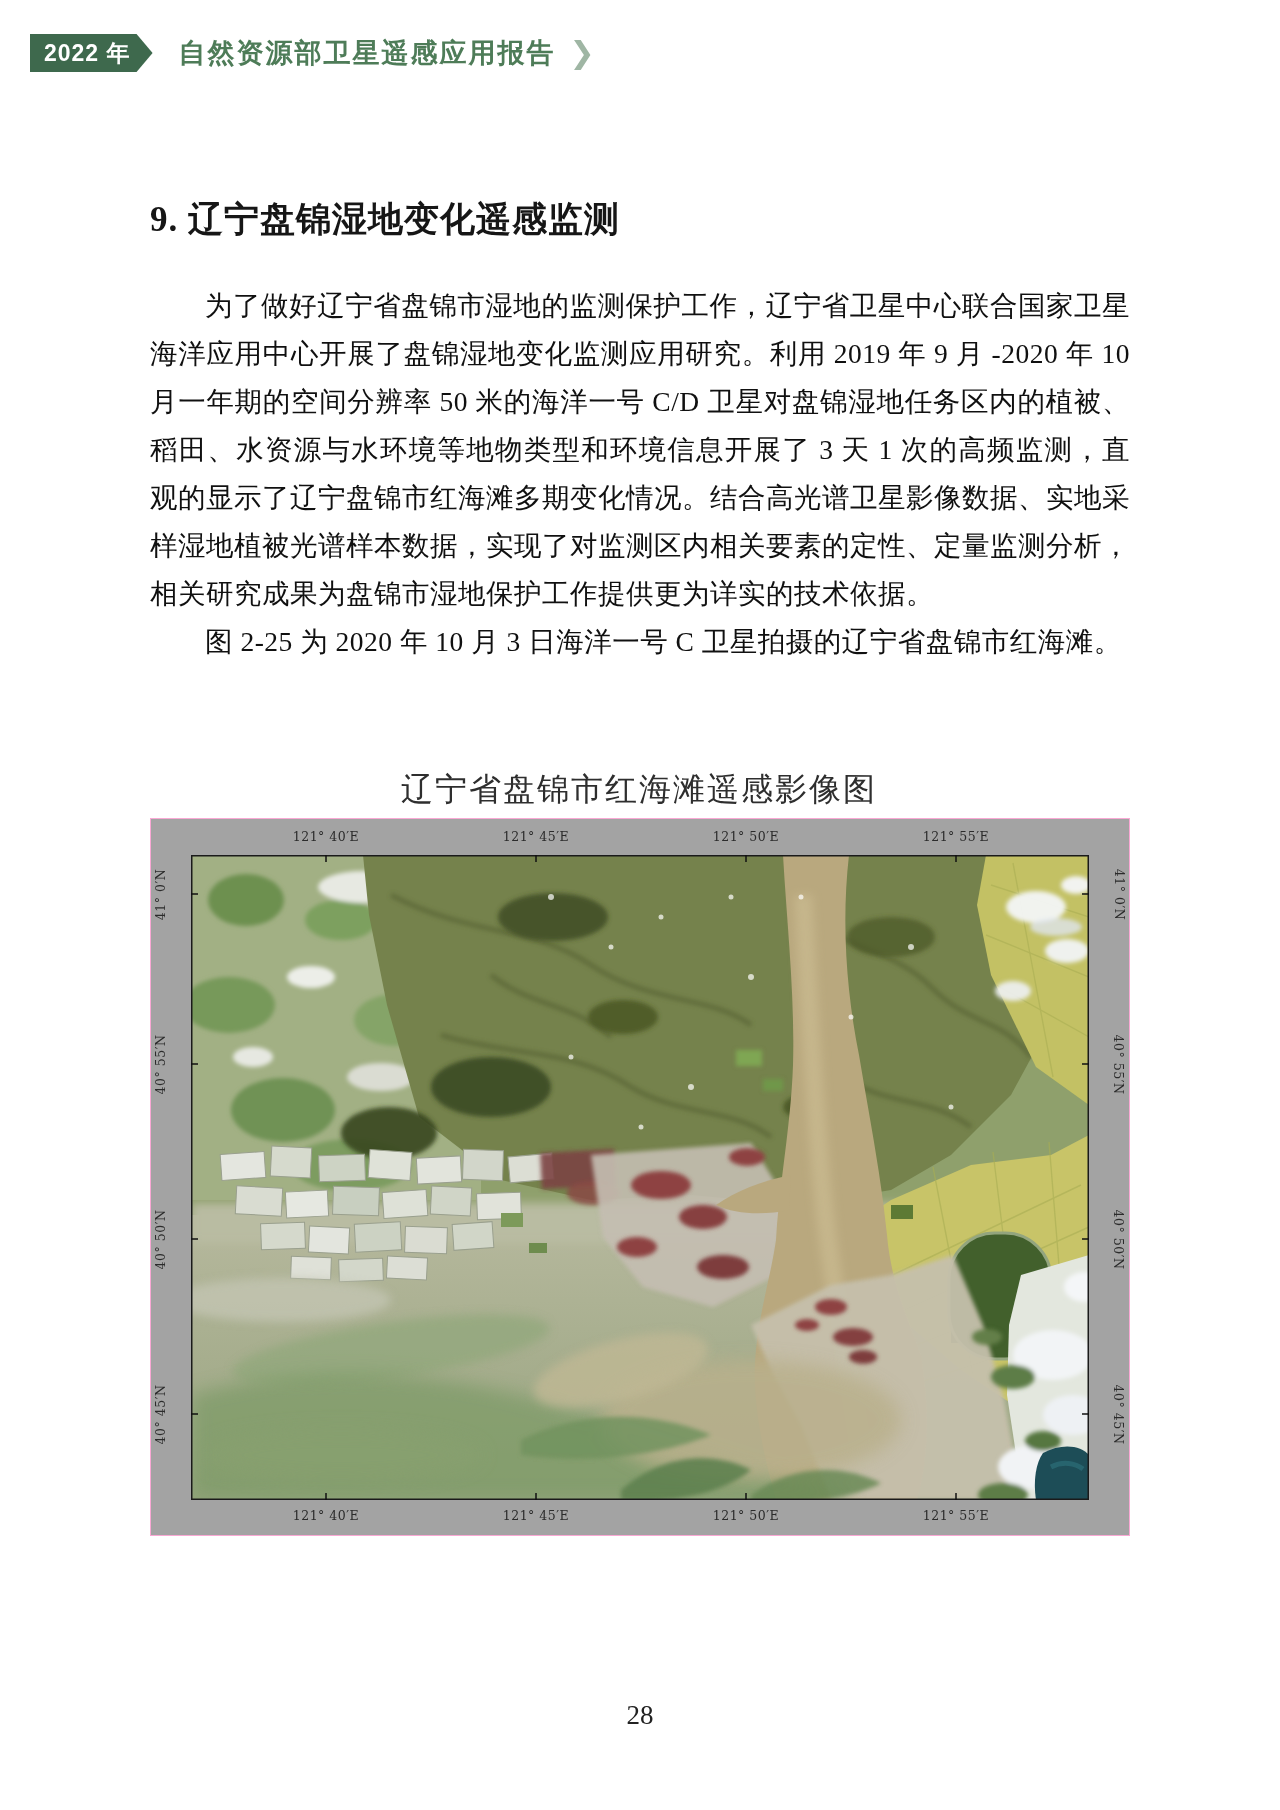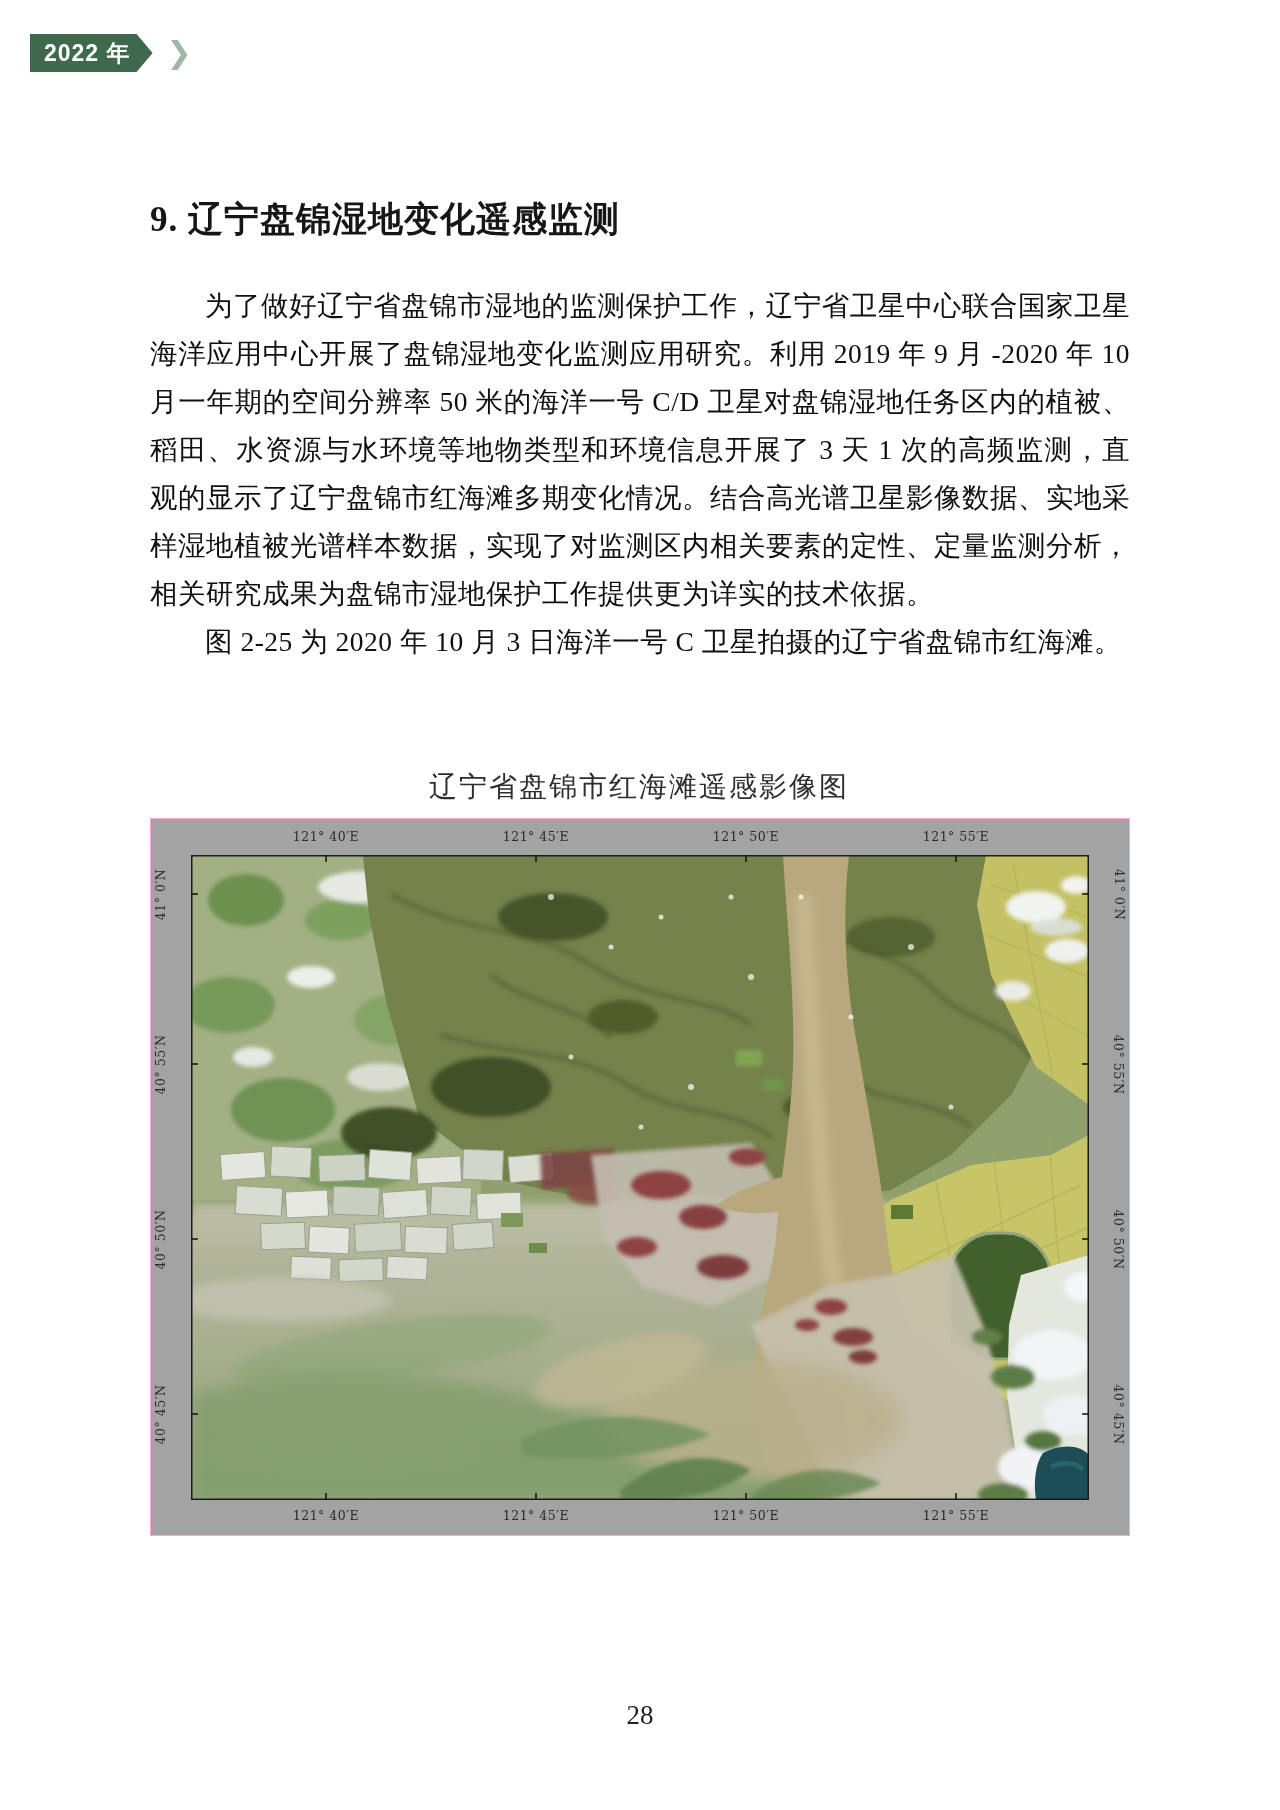--- a/index.html
+++ b/index.html
@@ -27,21 +27,21 @@
     color:#161616;letter-spacing:1px;
   }
   .bodytext{position:absolute;left:150px;top:282px;width:980px;}
   .bodytext p{
     margin:0;font-size:27.5px;line-height:48px;text-align:justify;text-indent:2em;
     letter-spacing:.5px;color:#101010;
   }
   
   .map-title{
     position:absolute;left:150px;top:768px;width:978px;text-align:center;
-    font-family:"Liberation Sans",sans-serif;font-size:28px;color:#2e2e2e;letter-spacing:2px;
+    font-family:"Liberation Sans",sans-serif;font-size:32px;color:#2e2e2e;letter-spacing:2px;
   }
   .map-frame{
     position:absolute;left:150px;top:818px;width:978px;height:716px;
     border:1px solid #f9a8d4;background:#a3a3a3;
   }
   .map-img{position:absolute;left:40px;top:36px;width:898px;height:645px;}
   .coord{
     position:absolute;font-family:"DejaVu Serif",serif;font-size:12.5px;color:#2b2b2b;
     letter-spacing:.5px;white-space:nowrap;
   }
@@ -73,20 +73,21 @@
 </style>
 </head>
 <body>
 
 <div class="page">
 
   <div class="hdr">
     <div class="year-badge">
       <span>2022 年</span>
     </div>
+    <div class="hdr-title">自然资源部卫星遥感应用报告</div>
     <span class="hdr-chevron">❯</span>
   </div>
 
   <h2 class="sec-heading">9.  辽宁盘锦湿地变化遥感监测</h2>
   <div class="bodytext">
     <p>为了做好辽宁省盘锦市湿地的监测保护工作，辽宁省卫星中心联合国家卫星海洋应用中心开展了盘锦湿地变化监测应用研究。利用 2019 年 9 月 -2020 年 10 月一年期的空间分辨率 50 米的海洋一号 C/D 卫星对盘锦湿地任务区内的植被、稻田、水资源与水环境等地物类型和环境信息开展了 3 天 1 次的高频监测，直观的显示了辽宁盘锦市红海滩多期变化情况。结合高光谱卫星影像数据、实地采样湿地植被光谱样本数据，实现了对监测区内相关要素的定性、定量监测分析，相关研究成果为盘锦市湿地保护工作提供更为详实的技术依据。</p>
     <p>图 2-25 为 2020 年 10 月 3 日海洋一号 C 卫星拍摄的辽宁省盘锦市红海滩。</p>
   </div>
 
   <div class="map-title">辽宁省盘锦市红海滩遥感影像图</div>

